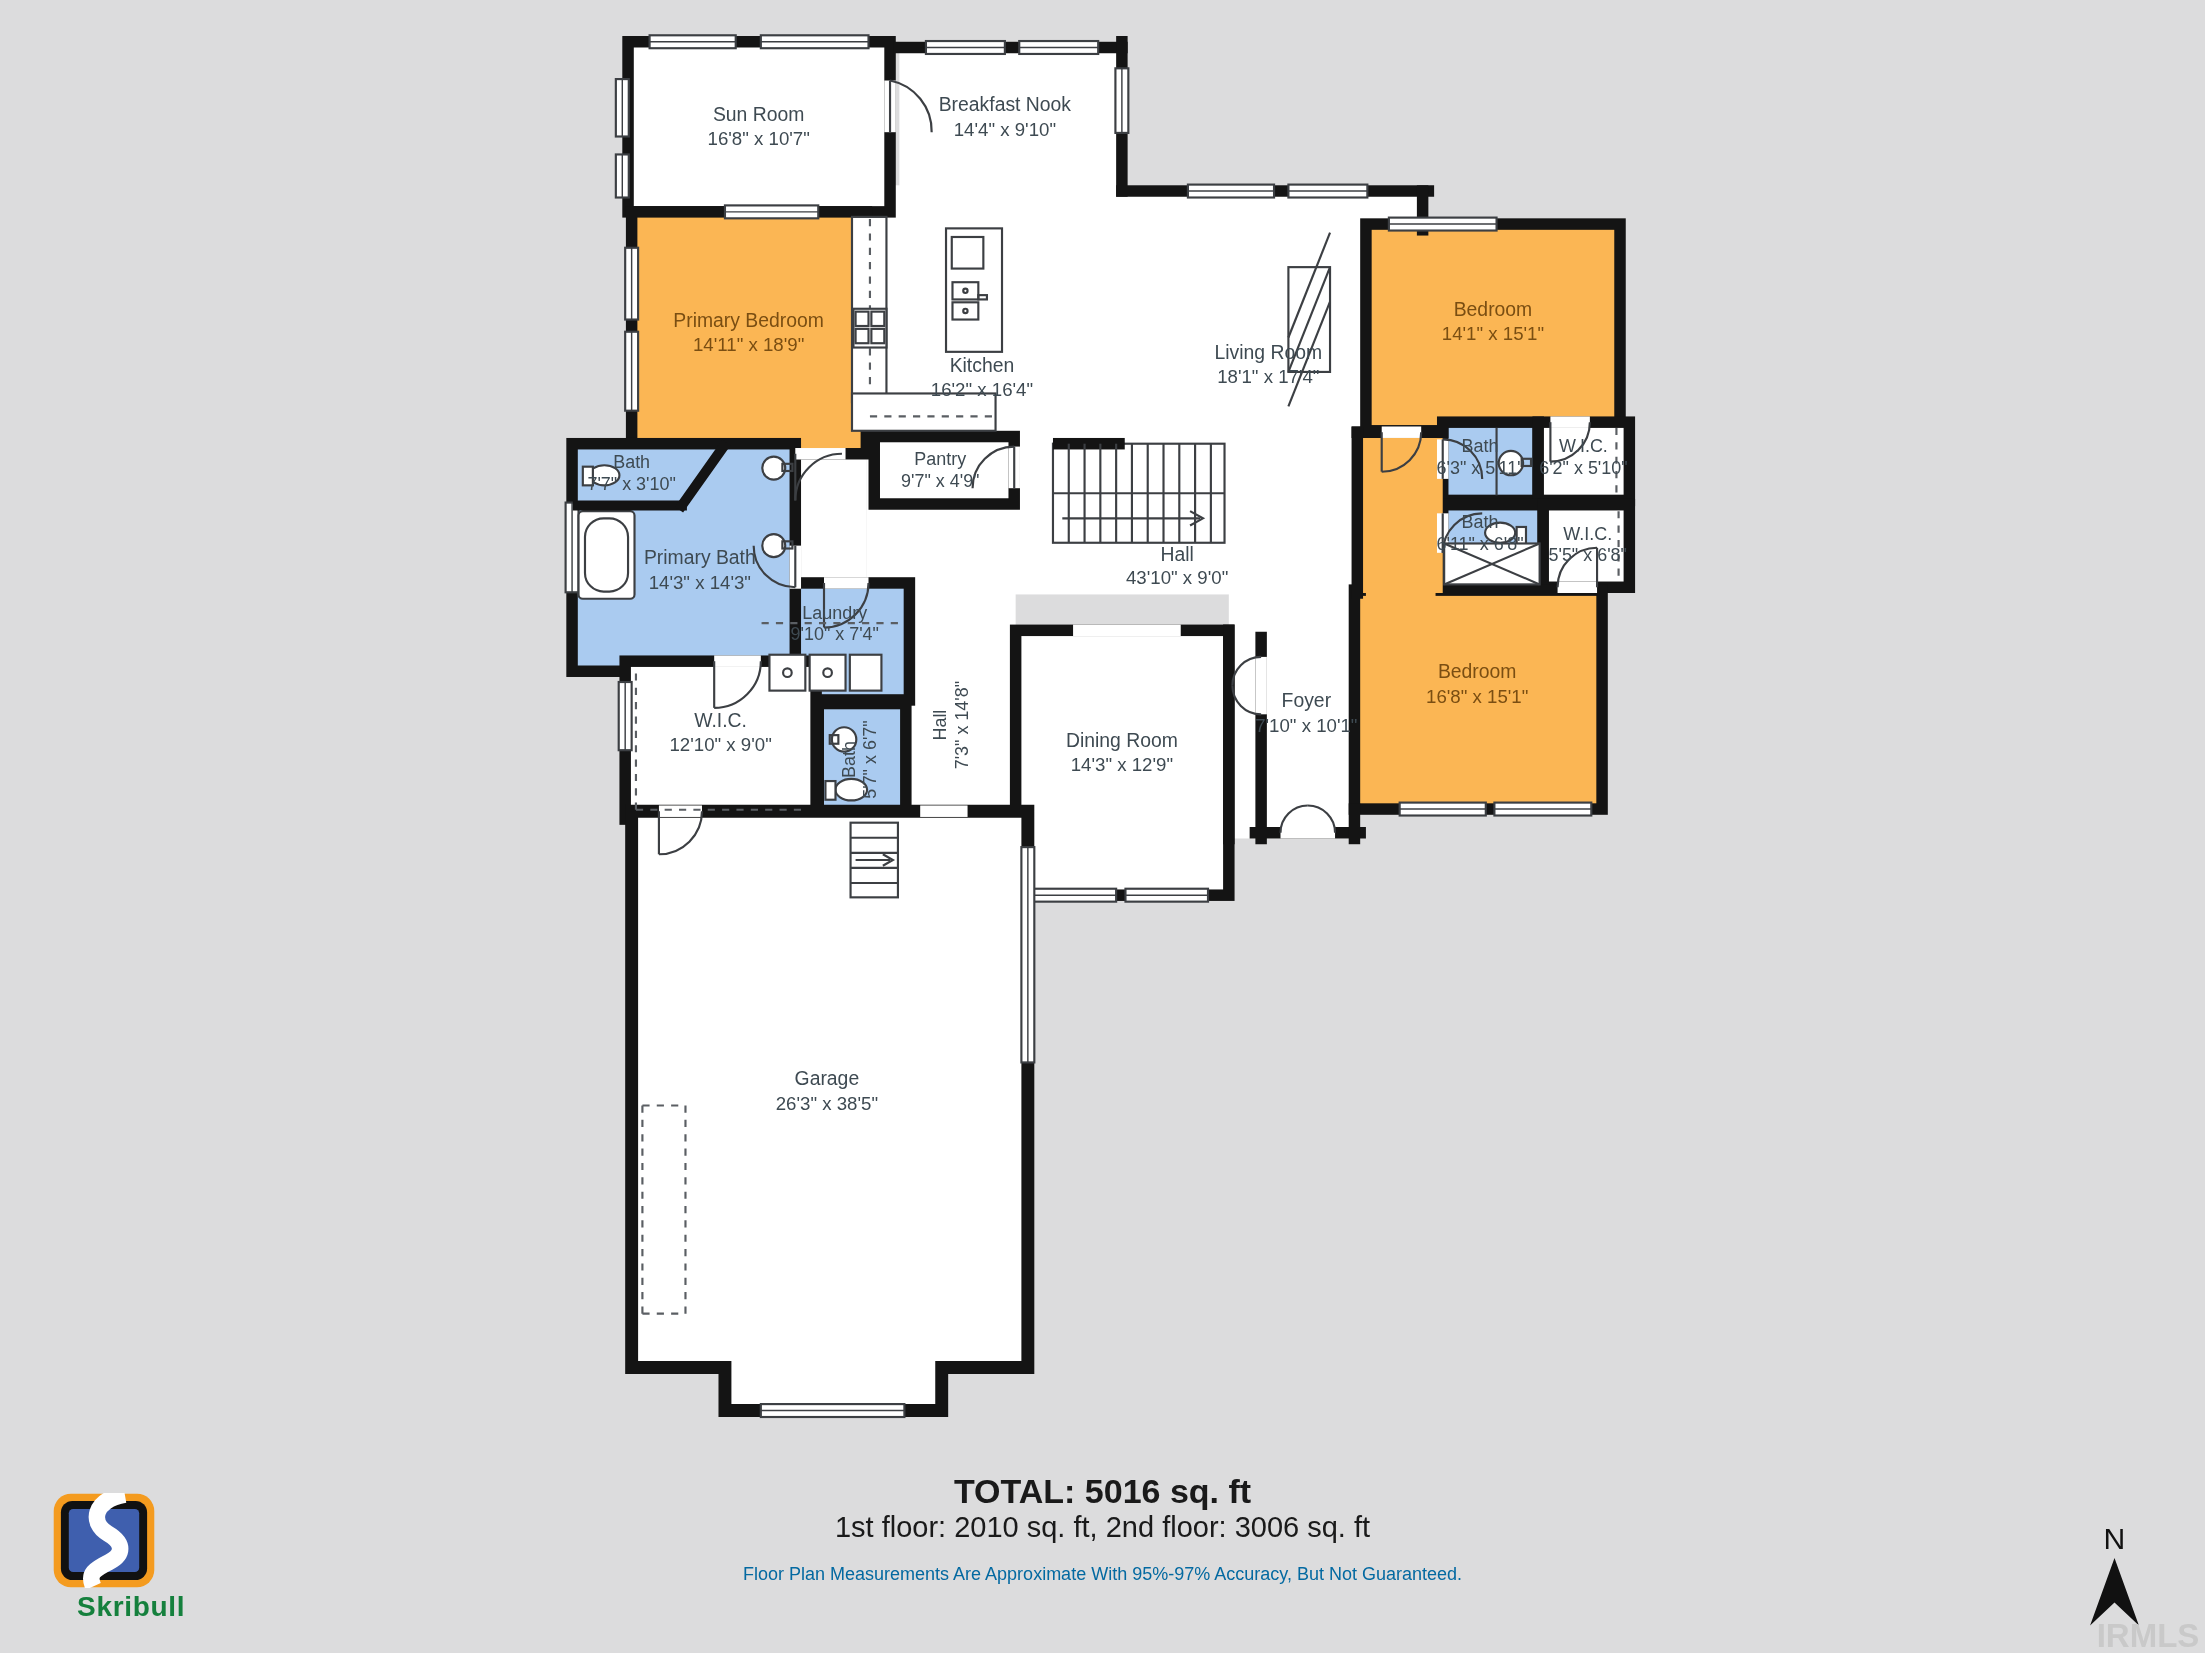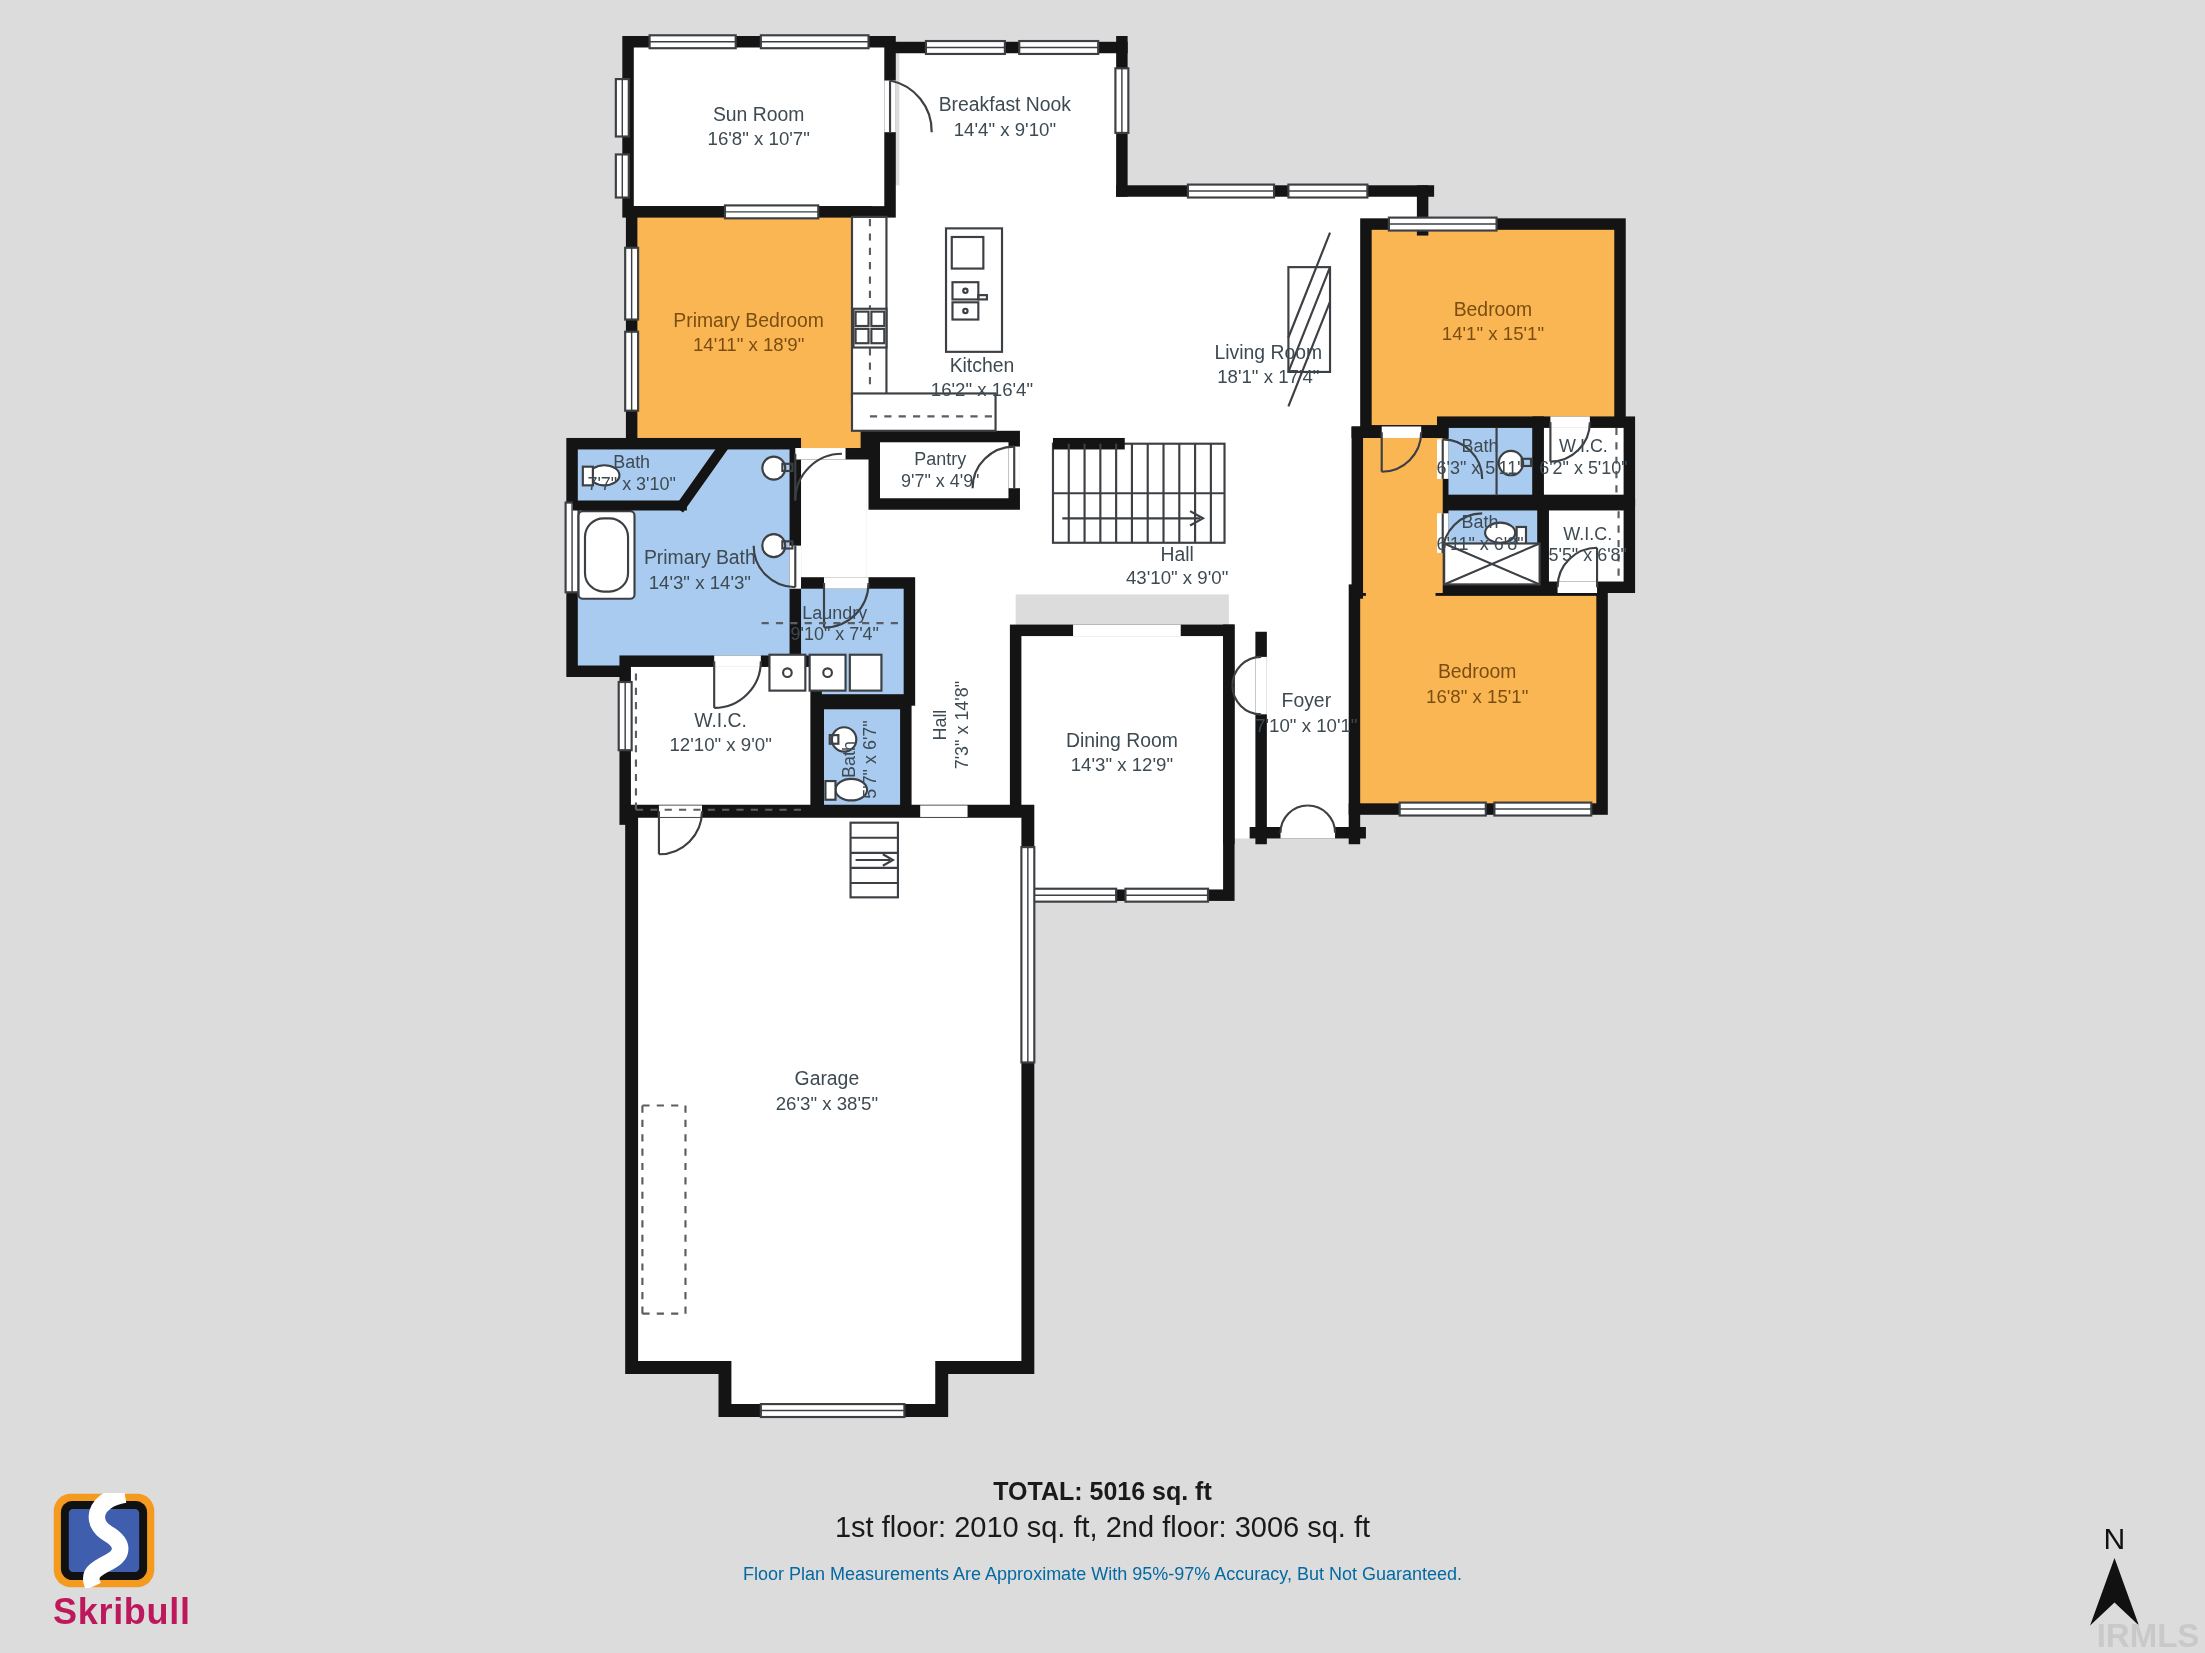--- a/index.html
+++ b/index.html
@@ -23,25 +23,25 @@
   .win{fill:#FFFFFF;stroke:#3c3f43;stroke-width:3;}
   .winline{stroke:#3c3f43;stroke-width:2;}
   .rn{font-size:27px;fill:#3E4A52;text-anchor:middle;}
   .rd{font-size:26px;fill:#3E4A52;text-anchor:middle;}
   .on{font-size:27px;fill:#7A4E12;text-anchor:middle;}
   .od{font-size:26px;fill:#7A4E12;text-anchor:middle;}
   .sm{font-size:25px;}
   .summary{
     position:absolute;left:0;top:1473px;width:2205px;text-align:center;color:#1a1a1a;
   }
-  .summary .l1{font-size:25px;font-weight:bold;line-height:37px;}
+  .summary .l1{font-size:34px;font-weight:bold;line-height:37px;}
   .summary .l2,.summary .l3,.summary .l4{font-size:29px;line-height:34px;}
   .summary .disc{font-size:18px;margin-top:20px;color:#0369a1;}
   .logo{position:absolute;left:53px;top:1493px;width:102px;text-align:center;}
-  .logo-text{font-size:36px;font-weight:bold;color:#be185d;letter-spacing:0.7px;margin-top:1.4px;}
+  .logo-text{font-size:28px;font-weight:bold;color:#15803d;letter-spacing:0.7px;margin-top:1.4px;margin-left:24px;}
   .compass{position:absolute;left:2075px;top:1522px;width:79px;text-align:center;color:#111;}
   .watermark{
     position:absolute;right:5.7px;top:1617px;font-size:33px;font-weight:bold;color:#c9c9c9;
   }
 </style>
 </head>
 <body>
 
 
 

